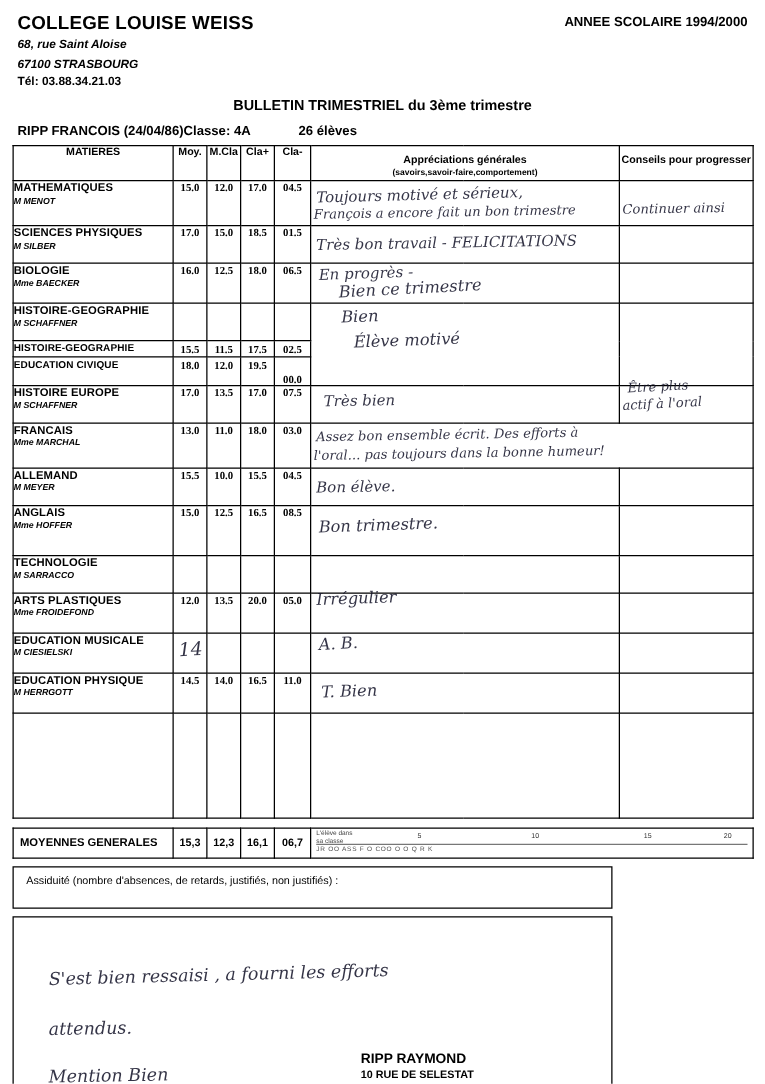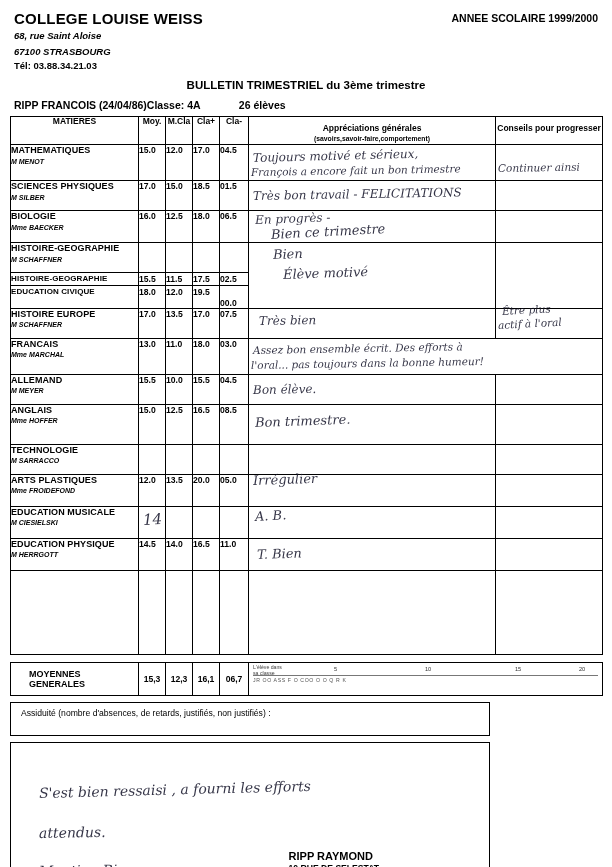--- a/index.html
+++ b/index.html
@@ -115,22 +115,23 @@
   }
   .subj .s-teach {
     font-size: 7px;
     font-style: italic;
     font-weight: bold;
     margin-top: 2px;
   }
   .num {
     font-size: 8.6px;
     font-weight: bold;
-    text-align: left;
+    text-align: center;
     padding-top: 5px;
+    font-family: Liberation Serif, serif;
   }
   .cell-note { position: relative; }
 
   
   .hw {
     font-family: "DejaVu Serif", serif;
     font-style: italic;
     color: #1a1a2e;
     position: absolute;
     white-space: nowrap;
@@ -150,21 +151,21 @@
   
   table.moy {
     width: 592px;
     border-collapse: collapse;
     table-layout: fixed;
     margin-top: 7px;
   }
   table.moy td { border: 1px solid #000; }
   .moy-lab {
     font-size: 9px; font-weight: bold;
-    padding: 6px 18px; text-align: left;
+    padding: 6px 5px; text-align: left;
   }
   .moy-v {
     font-size: 8.6px; font-weight: bold;
     text-align: center; padding: 6px 0;
   }
   .moy-scale { position: relative; height: 24px; }
   .scale-ticks {
     position: absolute; left: 0; right: 0; top: 3px;
     font-size: 5.6px; color: #333;
   }
@@ -210,21 +211,21 @@
 
 <div class="page">
 
   <div class="hdr">
     <div>
       <div class="school-name">COLLEGE LOUISE WEISS</div>
       <div class="school-addr">68, rue Saint Aloise</div>
       <div class="school-addr">67100 STRASBOURG</div>
       <div class="school-tel">Tél: 03.88.34.21.03</div>
     </div>
-    <div class="year">ANNEE SCOLAIRE 1999/2000</div>
+    <div class="year">ANNEE SCOLAIRE 1994/2000</div>
   </div>
 
   <div class="bulletin-title">BULLETIN TRIMESTRIEL du 3ème trimestre</div>
 
   <div class="student-row">
     <span class="nm">RIPP FRANCOIS  (24/04/86)</span>
     <span class="cls">Classe: 4A</span>
     <span class="cnt">26 élèves</span>
   </div>
 

